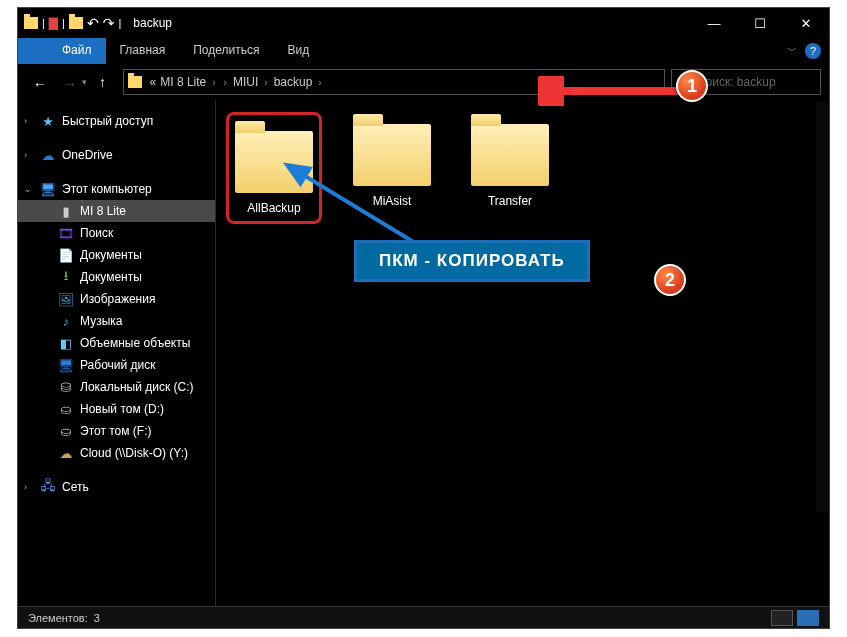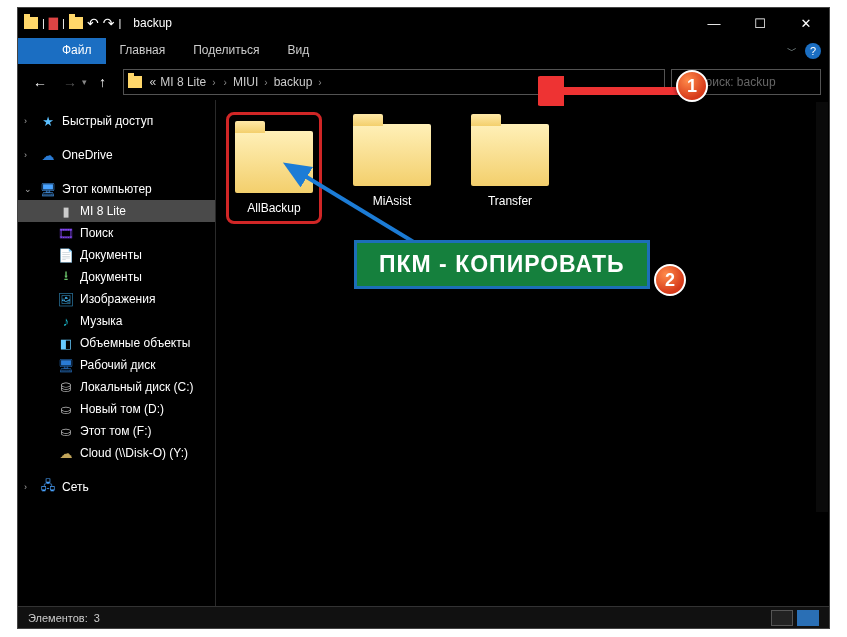--- a/index.html
+++ b/index.html
@@ -67,21 +67,21 @@
   .fname { color:#fff; font-size:12px; margin-top:8px; text-align:center; }
   .hilite { border:3px solid #d02626; border-radius:8px; padding:4px 6px 2px; box-shadow: 0 0 0 1px rgba(0,0,0,.6) inset; }
   
   .status { height:22px; background:#111; border-top:1px solid #333; display:flex; align-items:center; color:#ccc; font-size:11px; padding:0 10px; gap:6px; }
   .status .views { margin-left:auto; display:flex; gap:4px; align-items:center; }
   .viewbtn { width:22px; height:16px; border:1px solid #555; background:#222; }
   .viewbtn.active { background:#2a6fb5; border-color:#2a6fb5; }
   
   .marker { position:absolute; width:32px; height:32px; border-radius:50%; background: radial-gradient(circle at 35% 30%, #ff8a4a, #d63a1a 70%); border:2px solid #fff; color:#fff; font-weight:bold; font-size:18px; display:flex; align-items:center; justify-content:center; box-shadow: 0 2px 4px rgba(0,0,0,.5); z-index:50; }
   .arrow-red { position:absolute; z-index:40; }
-  .callout { position:absolute; background:#15803d; border:3px solid #1c6fb8; color:#fff; font-size:23px; font-weight:600; letter-spacing:1px; padding:8px 22px; z-index:45; box-shadow:0 3px 6px rgba(0,0,0,.5); }
+  .callout { position:absolute; background:#0369a1; border:3px solid #1c6fb8; color:#fff; font-size:17px; font-weight:600; letter-spacing:1px; padding:8px 22px; z-index:45; box-shadow:0 3px 6px rgba(0,0,0,.5); }
   .arrow-blue { position:absolute; z-index:42; }
   .scroll-thumb { position:absolute; right:1px; top:94px; width:12px; height:410px; background:#0a0a0a; }
 </style>
 </head>
 <body>
 
 <div class="frame">
 
   <div class="titlebar">
     <div class="tb-icons">

